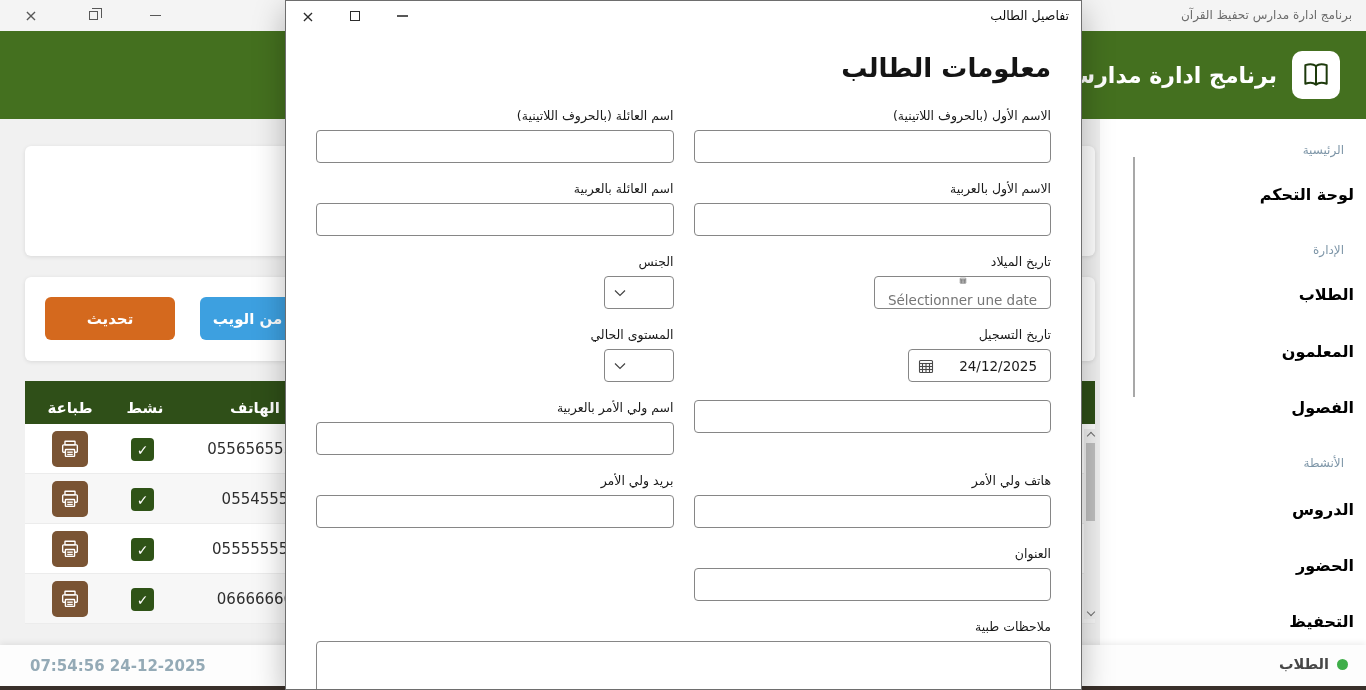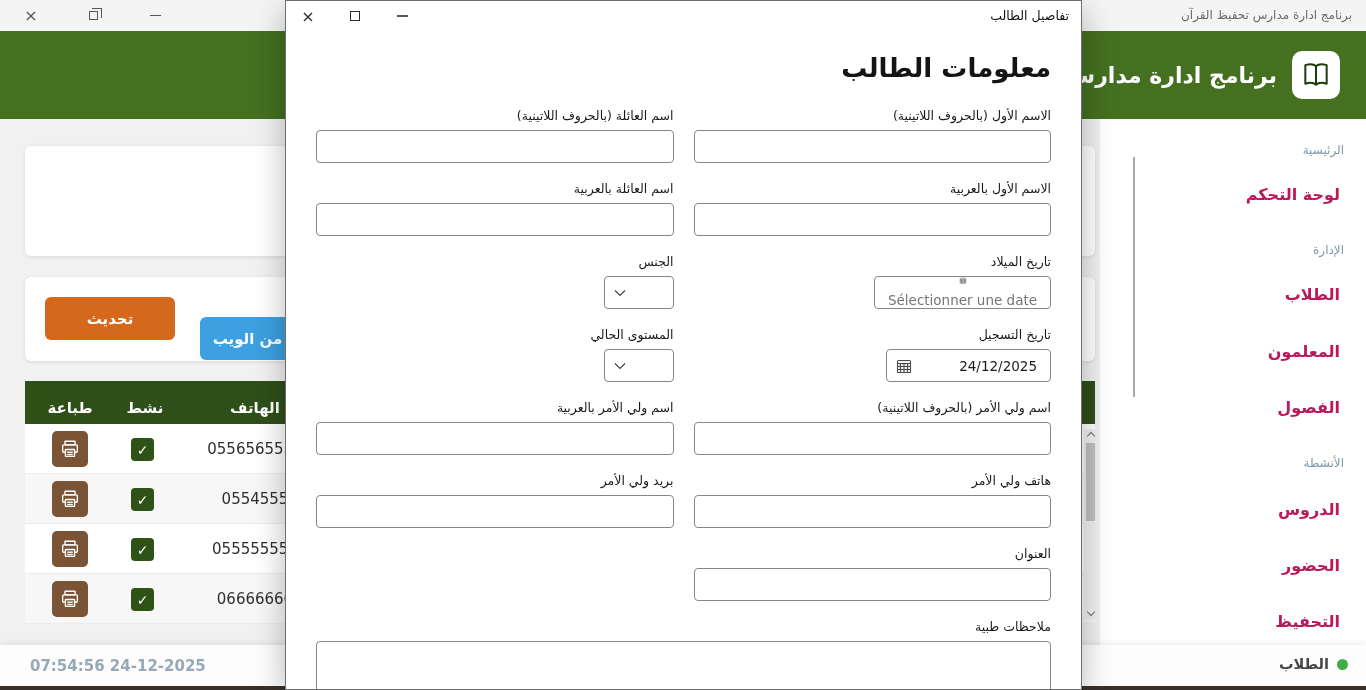--- a/index.html
+++ b/index.html
@@ -22,30 +22,30 @@
   .green-header { left:0; top:31px; width:1366px; height:88px; background:#44701f; display:flex; align-items:center; padding-right:26px; gap:15px; }
   .book-badge { width:48px; height:48px; background:#fff; border-radius:10px; display:flex; align-items:center; justify-content:center; flex:0 0 auto; }
   .app-title { color:#fff; font-size:22px; font-weight:700; white-space:nowrap; }
 
   
   .content-bg { left:0; top:119px; width:1366px; height:526px; background:#f1f1f1; }
 
   
   .sidebar { left:1100px; top:119px; width:266px; height:526px; background:#ffffff; }
   .nav-header { position:absolute; right:22px; font-size:12px; color:#7e96a8; }
-  .nav-item { position:absolute; right:26px; font-size:16px; font-weight:600; color:#be185d; cursor:pointer; white-space:nowrap; }
+  .nav-item { position:absolute; right:12px; font-size:16px; font-weight:600; color:#000000; cursor:pointer; white-space:nowrap; }
   .side-scroll-line { left:1133px; top:157px; width:2px; height:240px; background:#a8a8a8; }
 
   
   .card { background:#fff; border-radius:6px; box-shadow:0 1px 4px rgba(0,0,0,.10); }
   .card1 { left:25px; top:146px; width:1070px; height:110px; }
   .card2 { left:25px; top:277px; width:1070px; height:84px; }
   .btn { position:absolute; height:43px; border-radius:6px; color:#fff; font-size:15px; font-weight:700; display:flex; align-items:center; justify-content:center; cursor:pointer; border:none; font-family:inherit; }
   .btn-update { left:45px; top:297px; width:130px; background:#d4691e; }
-  .btn-web { left:200px; top:297px; width:95px; background:#3da0e0;margin-top:20px; }
+  .btn-web { left:200px; top:297px; width:95px; background:#3da0e0; }
 
   
   .table { left:25px; top:381px; width:1070px; height:242px; background:#fff; }
   .thead { position:absolute; left:0; top:0; width:100%; height:43px; background:#2f4f18; }
   .th { position:absolute; top:0; height:54px; display:flex; align-items:center; justify-content:center; color:#fff; font-size:15px; font-weight:700; }
   .th-print { left:0; width:90px; }
   .th-active { left:85px; width:70px; }
   .th-phone { left:165px; width:130px; }
   .trow { position:absolute; left:0; width:100%; height:50px; border-bottom:1px solid #ececec; background:#fff; }
   .trow.alt { background:#f7f7f7; }
@@ -78,21 +78,21 @@
   .modal-heading { margin:22px 30px 0; font-size:26px; font-weight:700; color:#141414; }
   .form { margin:25px 30px 0; display:grid; grid-template-columns:1fr 1fr; column-gap:20px; }
   .fld { margin-bottom:18px; }
   .fld > label { display:block; font-size:12.5px; color:#191919; margin-bottom:7px; }
   .txt { width:100%; height:33px; border:1px solid #868686; border-radius:4px; background:#fff; font-family:inherit; font-size:14px; padding:0 8px; outline:none; }
   .txt-notes { height:60px; }
   .date-box { height:33px; border:1px solid #868686; border-radius:4px; background:#fff; display:flex; align-items:center; direction:ltr; padding:0 9px; gap:8px; cursor:pointer; }
   .date-box .dtext { flex:1; font-size:13.5px; }
   .dtext.placeholder { color:#757575; text-align:left; }
   .dtext.value { color:#191919; text-align:right; padding-right:4px; }
-  .w177 { width:177px;flex-direction:column; } .w165 { width:165px; }
+  .w177 { width:177px;flex-direction:column; } .w165 { width:143px; }
   .sel-box { width:70px; height:33px; border:1px solid #868686; border-radius:4px; background:#fff; display:flex; align-items:center; direction:ltr; padding-left:9px; cursor:pointer; }
   .full { grid-column:1 / -1; }
 </style>
 </head>
 <body>
 
 <div class="abs titlebar">
   <div class="win-controls">
     <span class="wc wc-close">×</span>
     <span class="wc">
@@ -293,21 +293,20 @@
     <div class="fld">
       <label>المستوى الحالي</label>
       <div class="sel-box">
         <svg width="12" height="8" viewBox="0 0 12 8" fill="none" stroke="#444" stroke-width="1.2">
           <polyline points="1,1.5 6,6.5 11,1.5"></polyline>
         </svg>
       </div>
     </div>
 
     <div class="fld">
-      <label>اسم ولي الأمر (بالحروف اللاتينية)</label>
       <input class="txt" type="text" style="">
     </div>
     <div class="fld">
       <label>اسم ولي الأمر بالعربية</label>
       <input class="txt" type="text" style="">
     </div>
 
     <div class="fld">
       <label>هاتف ولي الأمر</label>
       <input class="txt" type="text" style="">

